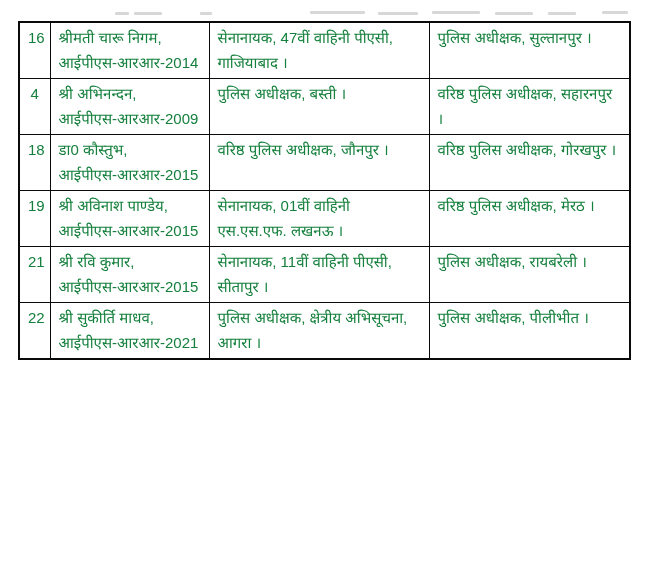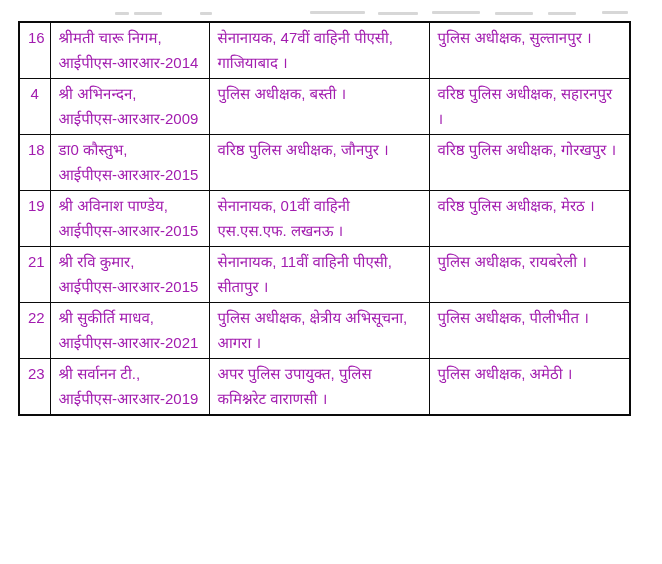--- a/index.html
+++ b/index.html
@@ -24,21 +24,21 @@
     table-layout: fixed;
     width: 611px;
     border: 2px solid #0a0a0a;
   }
   table.transfer-table td {
     border: 1.5px solid #0a0a0a;
     vertical-align: top;
     padding: 2px 8px 3px 8px;
     font-size: 15px;
     line-height: 25px;
-    color: #a21caf;
+    color: #15803d;
     white-space: pre-line;
     overflow: hidden;
   }
   td.sno-cell {
     text-align: center;
     padding-left: 2px;
     padding-right: 2px;
     color: #2e2e2e;
     font-size: 14.5px;
   }
@@ -112,23 +112,15 @@
     <td class="new-cell">पुलिस अधीक्षक, रायबरेली ।</td>
   </tr>
         <tr>
     <td class="sno-cell">22</td>
     <td class="name-cell">श्री सुकीर्ति माधव,
 आईपीएस-आरआर-2021</td>
     <td class="current-cell">पुलिस अधीक्षक, क्षेत्रीय अभिसूचना,
 आगरा ।</td>
     <td class="new-cell">पुलिस अधीक्षक, पीलीभीत ।</td>
   </tr>
-        <tr>
-    <td class="sno-cell">23</td>
-    <td class="name-cell">श्री सर्वानन टी.,
-आईपीएस-आरआर-2019</td>
-    <td class="current-cell">अपर पुलिस उपायुक्त, पुलिस
-कमिश्नरेट वाराणसी ।</td>
-    <td class="new-cell">पुलिस अधीक्षक, अमेठी ।</td>
-  </tr>
       </tbody>
   </table>
 </div>
 
 </body></html>

